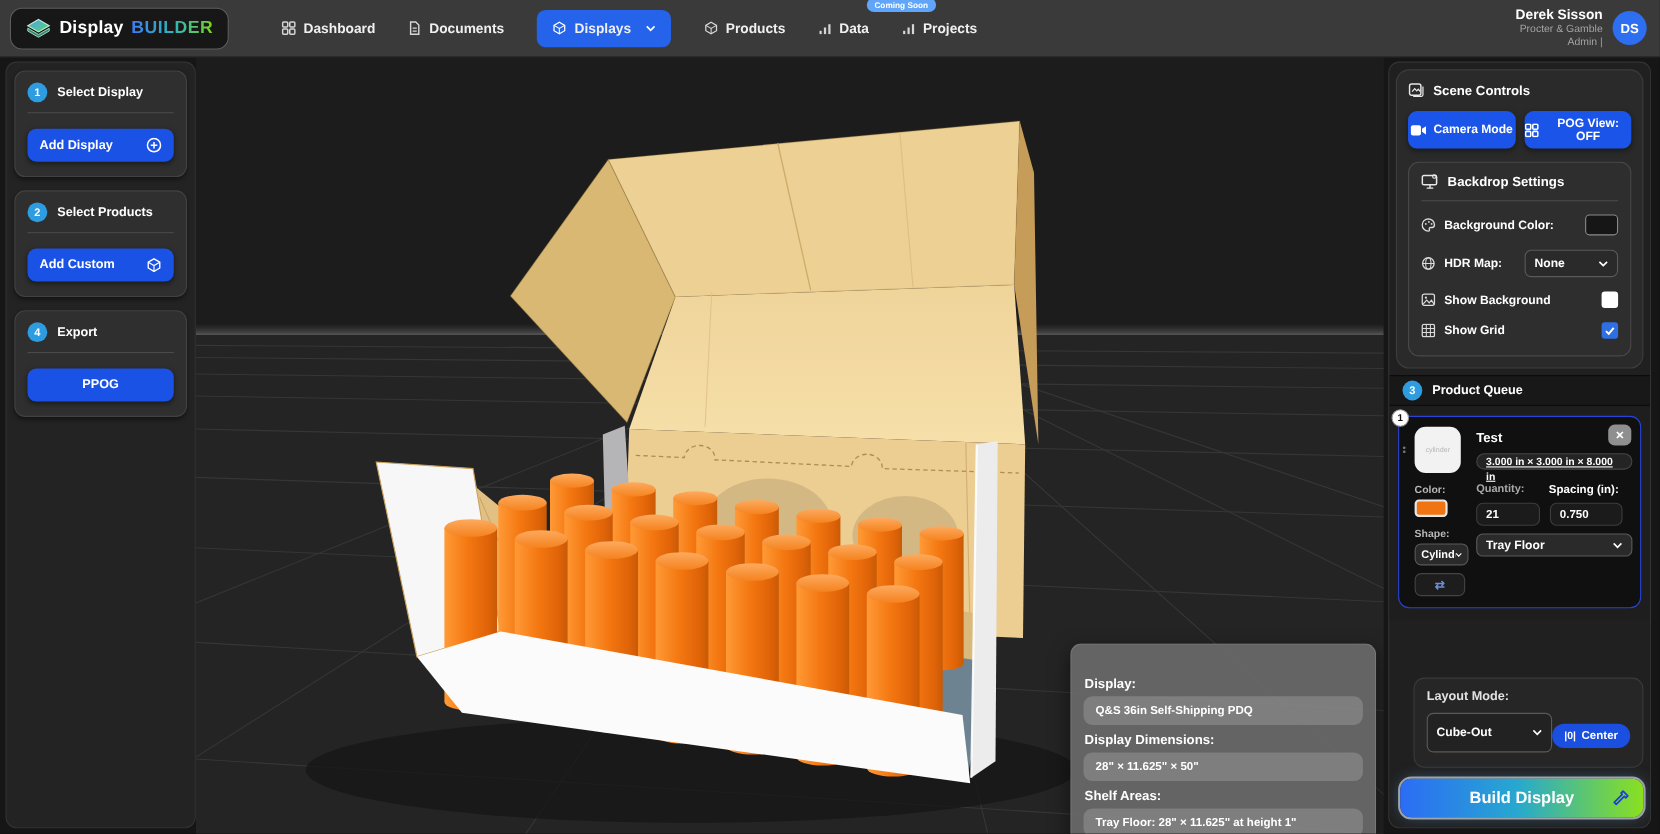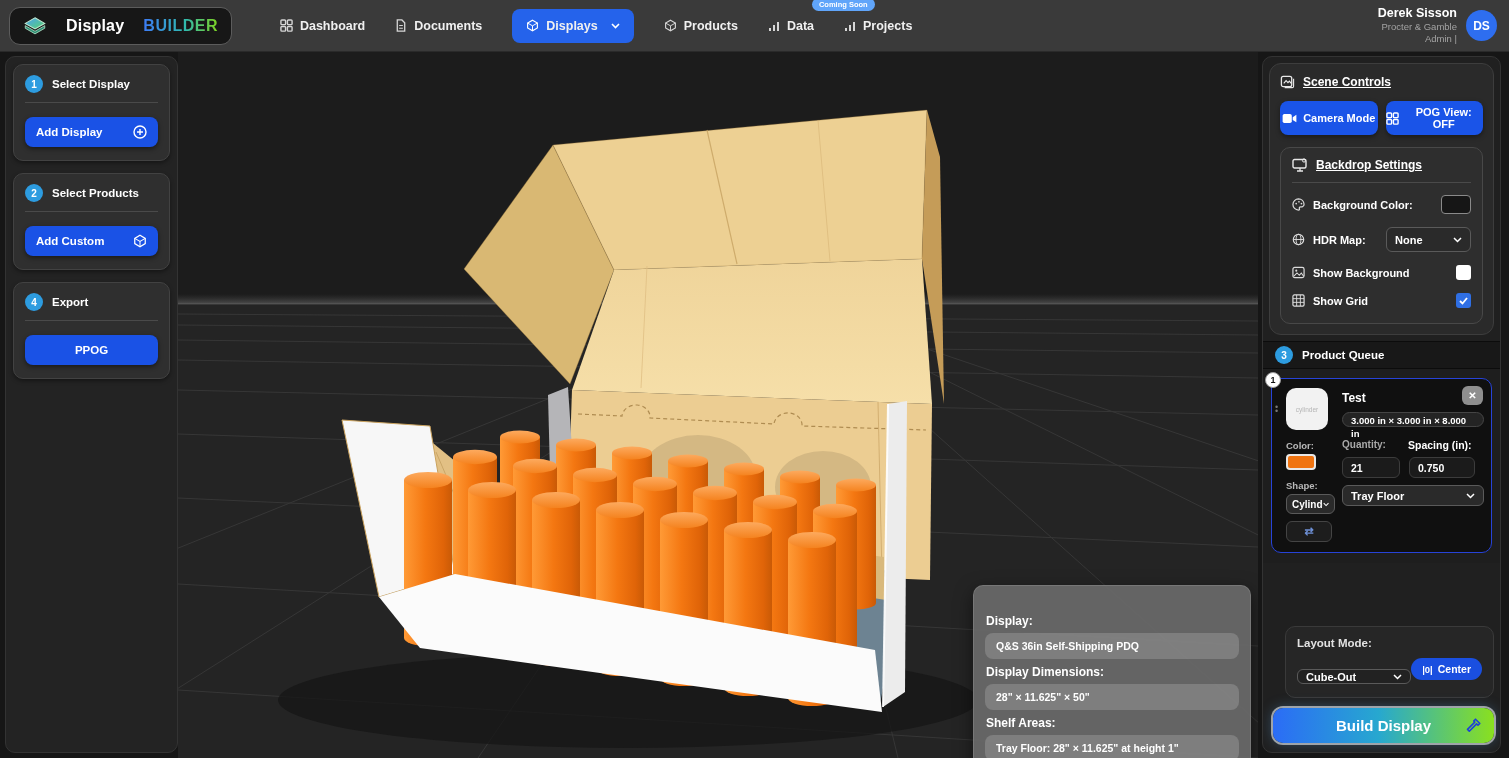--- a/index.html
+++ b/index.html
@@ -3,21 +3,21 @@
 <meta charset="utf-8">
 <style>
   * { box-sizing: border-box; margin: 0; padding: 0; }
   html,body { width:1509px; height:758px; overflow:hidden; background:#101010;
     font-family:"Liberation Sans", sans-serif; }
   .app { position:relative; width:1509px; height:758px; background:#161616; }
 
   
   .navbar { position:absolute; top:0; left:0; right:0; height:52px; background:#3a3a3a;
     border-bottom:1px solid #2a2a2a; display:flex; align-items:center; z-index:30; }
-  .logo-pill { display:flex; align-items:center; gap:19px; margin-left:9px; height:38px;
+  .logo-pill { display:flex; align-items:center; gap:7px; margin-left:9px; height:38px;
     padding:0 13px; background:#171717; border:1px solid #5c5c5c; border-radius:11px; }
   .logo-display { color:#fff; font-weight:bold; font-size:16px; letter-spacing:.2px; }
   .logo-builder { font-weight:bold; font-size:16px; letter-spacing:.5px;
     background:linear-gradient(90deg,#3d7bf7 0%,#2fb9b0 55%,#7ed321 100%);
     -webkit-background-clip:text; background-clip:text; color:transparent; }
   .nav-menu { display:flex; align-items:center; gap:30px; margin-left:48px; }
   .nav-item { display:flex; align-items:center; gap:7px; color:#f0f0f0; font-weight:bold;
     font-size:12.5px; position:relative; cursor:pointer; }
   .nav-item .ic { color:#d6d6d6; display:flex; }
   .nav-item.active { background:#2563eb; border-radius:8px; height:34px; padding:0 14px; }
@@ -58,21 +58,21 @@
   .io-label:first-child { margin-top:18px; }
   .io-pill { background:rgba(255,255,255,.17); border-radius:8px; padding:7px 11px;
     color:#fff; font-size:10.5px; font-weight:bold; }
 
   
   .right-sidebar { position:absolute; top:56px; left:1262px; width:239px; height:697px;
     background:#202020; border:1px solid #333; border-radius:10px; z-index:20; overflow:hidden; }
   .sc-panel { margin:6px; background:#2a2a2a; border:1px solid #3d3d3d; border-radius:12px;
     padding:10px; }
   .sec-head { display:flex; align-items:center; gap:8px; color:#fff; font-size:12px;
-    font-weight:bold;text-decoration:underline; }
+    font-weight:bold; }
   .sec-head .ic { color:#e8e8e8; display:flex; }
   .btn-row { display:flex; gap:8px; margin-top:12px; }
   .btn-row .sc-btn { flex:1; height:34px; background:#1a54e8; border:none; border-radius:8px;
     color:#fff; font-family:inherit; font-size:11px; font-weight:bold; display:flex;
     align-items:center; justify-content:center; gap:6px; cursor:pointer;
     box-shadow:0 2px 5px rgba(0,0,0,.4); }
   .backdrop-panel { margin-top:12px; background:#2e2e2e; border:1px solid #484848;
     border-radius:10px; padding:10px 11px 13px; }
   .divider { height:1px; background:#4a4a4a; margin:10px 0 12px; }
   .set-row { display:flex; align-items:center; gap:8px; margin-bottom:13px; color:#fff;
@@ -105,21 +105,21 @@
     line-height:4px; letter-spacing:0; }
   .card-grid { display:grid; grid-template-columns:46px 1fr; column-gap:10px; }
   .thumb { width:42px; height:42px; background:#f2f2f2; border-radius:10px; display:flex;
     align-items:center; justify-content:center; color:#b5b5b5; font-size:6.5px; }
   .card-name { color:#fff; font-size:12px; font-weight:bold; margin-top:3px; }
   .x-btn { position:absolute; top:7px; right:8px; width:21px; height:19px; background:#8f8f8f;
     border:none; border-radius:6px; color:#fff; font-size:10px; font-weight:bold;
     display:flex; align-items:center; justify-content:center; cursor:pointer; }
   .dims-pill { margin-top:7px; width:142px; height:15px; background:#242424;
     border:1px solid #454545; border-radius:9px; padding:1px 8px; color:#fff; font-size:9.5px;
-    font-weight:bold; line-height:13px; overflow:visible; white-space:normal; }
+    font-weight:bold; line-height:13px; overflow:visible; white-space:normal;text-decoration:underline; }
   .col-label { color:#b9b9b9; font-size:9.5px; font-weight:bold; margin-top:10px; }
   .orange-swatch { width:30px; height:16px; border:2px solid #e8e8e8; border-radius:4px;
     margin-top:3px; }
   .qty-labels { display:flex; margin-top:12px; }
   .q-label { color:#a9a9a9; font-size:10px; font-weight:bold; width:66px; }
   .s-label { color:#fff; font-size:10.5px; font-weight:bold; }
   .inputs-row { display:flex; gap:9px; margin-top:6px; }
   .mini-input { background:#1b1b1b; border:1px solid #3c3c3c; border-radius:6px; height:21px;
     color:#fff; font-family:inherit; font-size:10.5px; font-weight:bold; padding:0 8px; }
   .qty-input { width:58px; }
@@ -128,21 +128,21 @@
   .shape-select .txt { overflow:hidden; white-space:nowrap; max-width:34px; }
   .tray-select { width:142px; height:21px; margin-top:7px; }
   .swap-btn { margin-top:7px; width:46px; height:21px; background:#1d1d1d; border:1px solid #444;
     border-radius:6px; color:#6d8fd4; font-size:11px; font-weight:bold; display:flex;
     align-items:center; justify-content:center; cursor:pointer; }
 
   .layout-panel { position:absolute; left:22px; right:6px; bottom:54px; background:#262626;
     border:1px solid #3a3a3a; border-radius:10px; padding:10px 11px 13px; }
   .lm-label { color:#e2e2e2; font-size:11.5px; font-weight:bold; }
   .lm-row { display:flex; align-items:flex-end; justify-content:space-between; margin-top:9px; }
-  .lm-select { width:127px; height:15px; background:#222; }
+  .lm-select { width:127px; height:36px; background:#222; }
   .center-btn { height:22px; background:#1a4fe0; border:none; border-radius:12px; color:#fff;
     font-family:inherit; font-size:10.5px; font-weight:bold; padding:0 11px; display:flex;
     align-items:center; gap:5px; cursor:pointer; margin-bottom:4px; }
   .center-btn .zero { font-size:9.5px; }
   .build-btn { position:absolute; left:10px; right:6px; bottom:9px; height:35px;
     background:linear-gradient(90deg,#2b6cf6 0%,#27a8cf 48%,#8ae01f 100%);
     border:none; border-radius:10px; color:#fff; font-family:inherit; font-size:15px;
     font-weight:bold; display:flex; align-items:center; justify-content:center; cursor:pointer;
     box-shadow:0 0 0 2px rgba(255,255,255,.55), 0 0 14px rgba(100,180,255,.35); }
   .build-btn .hammer { position:absolute; right:12px; display:flex; }

